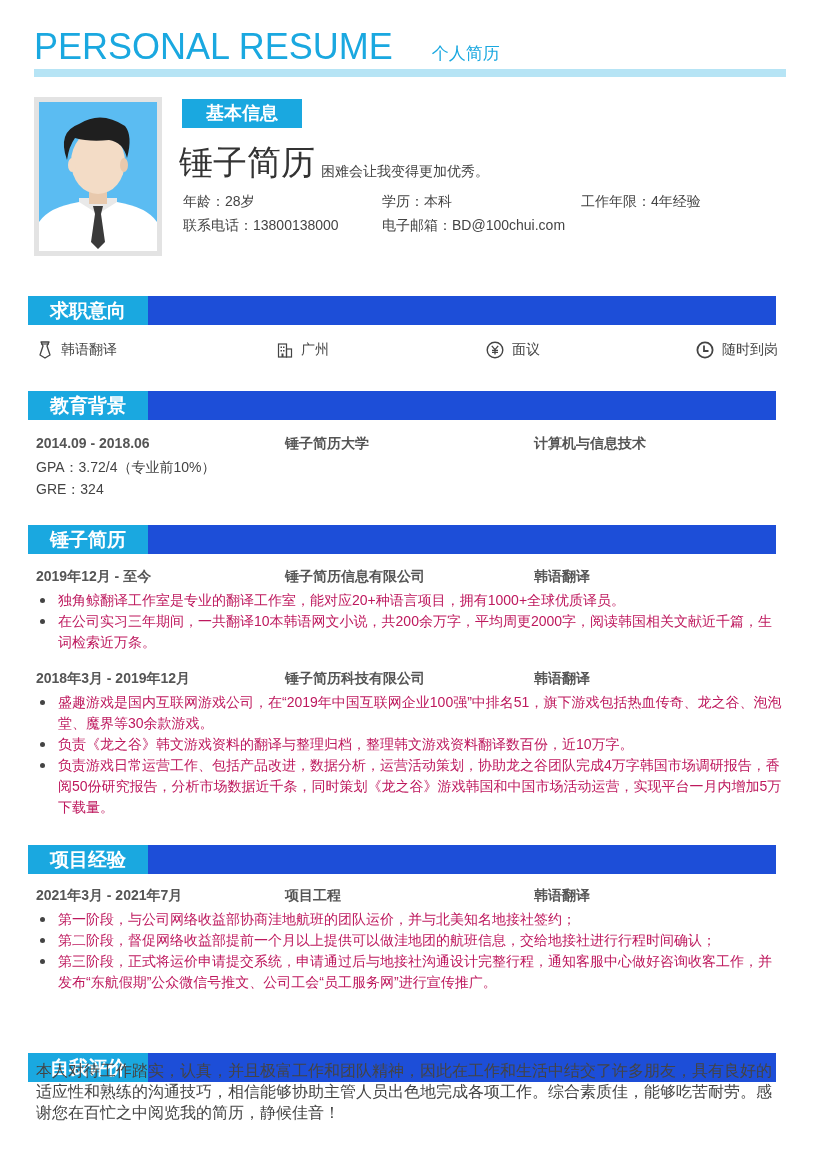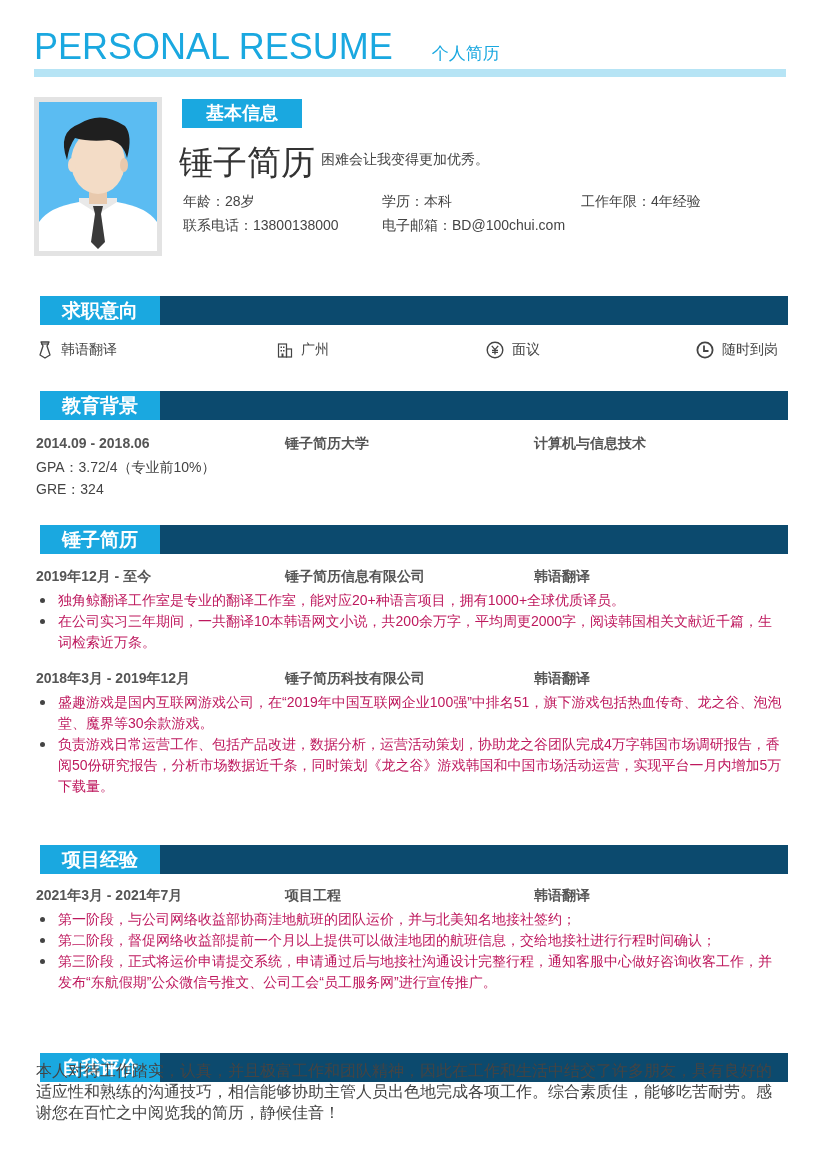--- a/index.html
+++ b/index.html
@@ -8,24 +8,24 @@
   .title .en { font-size: 36px; color: #1aa8e0; letter-spacing: 0px; font-weight: normal; }
   .title .cn { font-size: 17px; color: #1aa8e0; margin-left: 10px; }
   .title-bar { position: absolute; left: 34px; top: 69px; width: 752px; height: 8px; background: #b6e4f5; }
 
   .photo { position: absolute; left: 34px; top: 97px; width: 128px; height: 159px; background: #e3e3e3; padding: 5px; }
   .photo-inner { width: 100%; height: 100%; background: #5bbcf2; position: relative; overflow: hidden; }
 
   .basic-tag { position: absolute; left: 182px; top: 99px; width: 120px; height: 29px; background: #1aa8e0; color: #fff; font-size: 18px; font-weight: bold; text-align: center; line-height: 29px; }
   .name-row { position: absolute; left: 179px; top: 140px; display: flex; align-items: flex-end; }
   .name { font-size: 34px; color: #333; }
-  .motto { font-size: 14px; color: #444; margin-left: 6px; margin-bottom: 17px; }
+  .motto { font-size: 14px; color: #444; margin-left: 6px; margin-bottom: 5px; }
   .info { position: absolute; font-size: 14px; color: #444; }
 
-  .sec-head { position: absolute; left: 40px; width: 748px; height: 29px; background: #0c4a6e; }
+  .sec-head { position: absolute; left: 28px; width: 748px; height: 29px; background: #1d4ed8; }
   .sec-head .tag { width: 120px; height: 29px; background: #1aa8e0; color: #fff; font-size: 19px; font-weight: bold; text-align: center; line-height: 29px; }
 
   .intent-item { position: absolute; top: 341px; display: flex; align-items: center; font-size: 14px; color: #444; }
   .intent-item svg { margin-right: 8px; }
 
   .row3 { position: absolute; left: 36px; width: 748px; font-size: 14px; font-weight: bold; color: #555; }
   .row3 span { position: absolute; top: 0; white-space: nowrap; }
   .line { position: absolute; left: 36px; font-size: 14px; color: #444; }
   .bullets { position: absolute; left: 36px; width: 748px; list-style: none; font-size: 14px; color: #be185d; line-height: 21px; }
   .bullets li { position: relative; padding-left: 22px; }
@@ -127,20 +127,21 @@
   <li>独角鲸翻译工作室是专业的翻译工作室，能对应20+种语言项目，拥有1000+全球优质译员。</li>
   <li>在公司实习三年期间，一共翻译10本韩语网文小说，共200余万字，平均周更2000字，阅读韩国相关文献近千篇，生词检索近万条。</li>
 </ul>
 <div class="row3" style="top:670px;">
   <span style="left:0;">2018年3月 - 2019年12月</span>
   <span style="left:249px;">锤子简历科技有限公司</span>
   <span style="left:498px;">韩语翻译</span>
 </div>
 <ul class="bullets" style="top:692px;">
   <li>盛趣游戏是国内互联网游戏公司，在“2019年中国互联网企业100强”中排名51，旗下游戏包括热血传奇、龙之谷、泡泡堂、魔界等30余款游戏。</li>
+  <li>负责《龙之谷》韩文游戏资料的翻译与整理归档，整理韩文游戏资料翻译数百份，近10万字。</li>
   <li>负责游戏日常运营工作、包括产品改进，数据分析，运营活动策划，协助龙之谷团队完成4万字韩国市场调研报告，香阅50份研究报告，分析市场数据近千条，同时策划《龙之谷》游戏韩国和中国市场活动运营，实现平台一月内增加5万下载量。</li>
 </ul>
 
 <div class="sec-head" style="top:845px;">
   <div class="tag">项目经验</div>
 </div>
 <div class="row3" style="top:887px;">
   <span style="left:0;">2021年3月 - 2021年7月</span>
   <span style="left:249px;">项目工程</span>
   <span style="left:498px;">韩语翻译</span>

